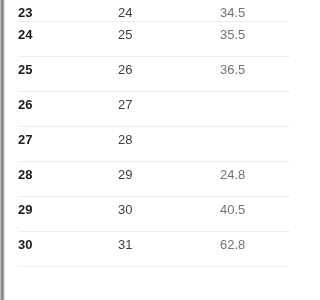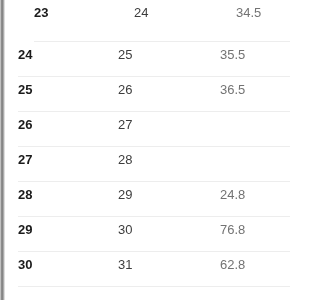--- a/index.html
+++ b/index.html
@@ -79,21 +79,21 @@
     font-weight: normal;
     color: #737373;
   }
 </style>
 </head>
 <body>
 
 <div id="edge-strip"></div>
 
 <div id="size-table">
-    <div class="table-row" style="height: 42px; margin-left: 16px;">
+    <div class="table-row" style="height: 22px;">
       <div class="cell cell-col0">23</div>
       <div class="cell cell-col1">24</div>
       <div class="cell cell-col2">34.5</div>
       <div class="row-divider"></div>
     </div>
     <div class="table-row" style="height: 35px;">
       <div class="cell cell-col0">24</div>
       <div class="cell cell-col1">25</div>
       <div class="cell cell-col2">35.5</div>
       <div class="row-divider"></div>
@@ -116,21 +116,21 @@
     </div>
     <div class="table-row" style="height: 35px;">
       <div class="cell cell-col0">28</div>
       <div class="cell cell-col1">29</div>
       <div class="cell cell-col2">24.8</div>
       <div class="row-divider"></div>
     </div>
     <div class="table-row" style="height: 35px;">
       <div class="cell cell-col0">29</div>
       <div class="cell cell-col1">30</div>
-      <div class="cell cell-col2">76.8</div>
+      <div class="cell cell-col2">40.5</div>
       <div class="row-divider"></div>
     </div>
     <div class="table-row" style="height: 35px;">
       <div class="cell cell-col0">30</div>
       <div class="cell cell-col1">31</div>
       <div class="cell cell-col2">62.8</div>
       <div class="row-divider"></div>
     </div>
   </div>
 

